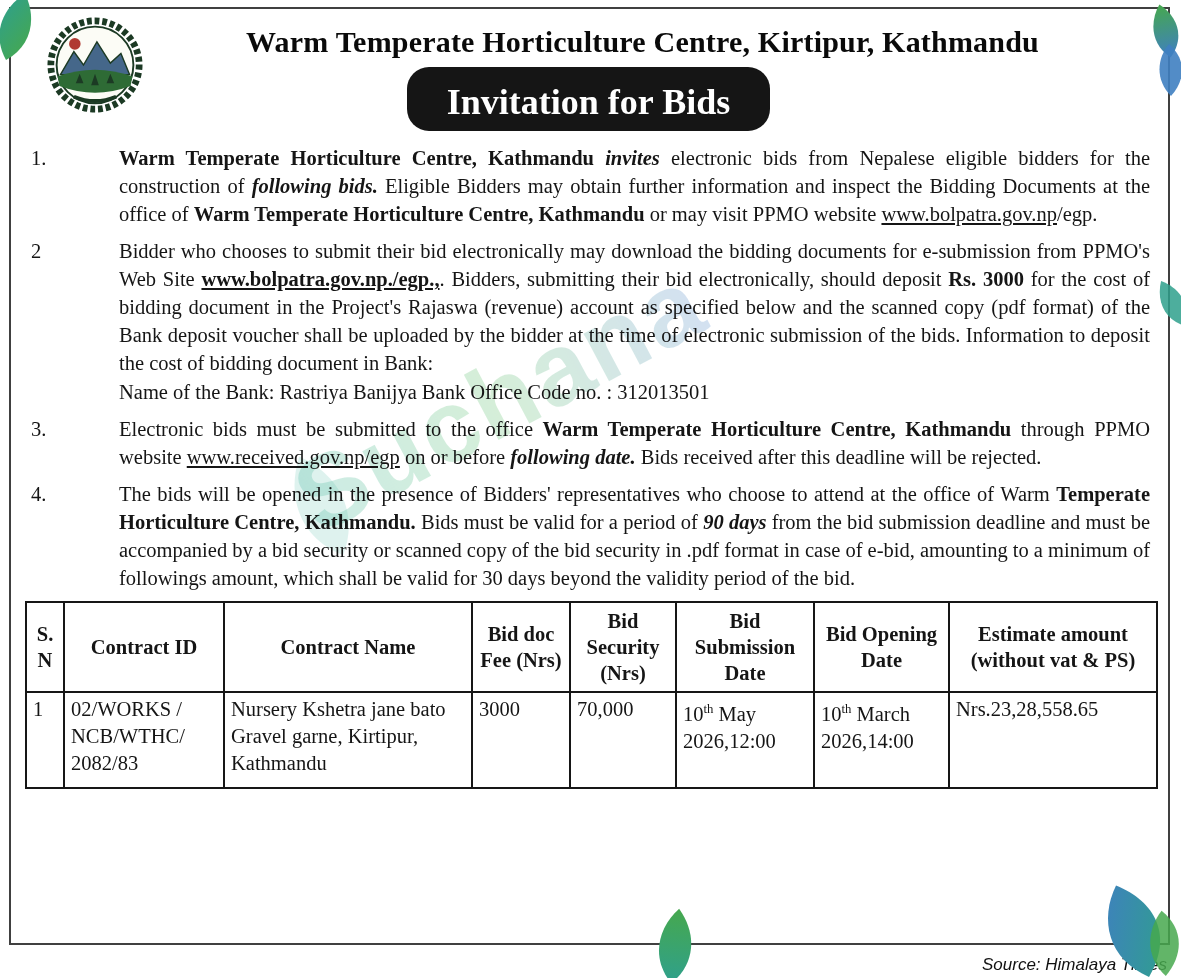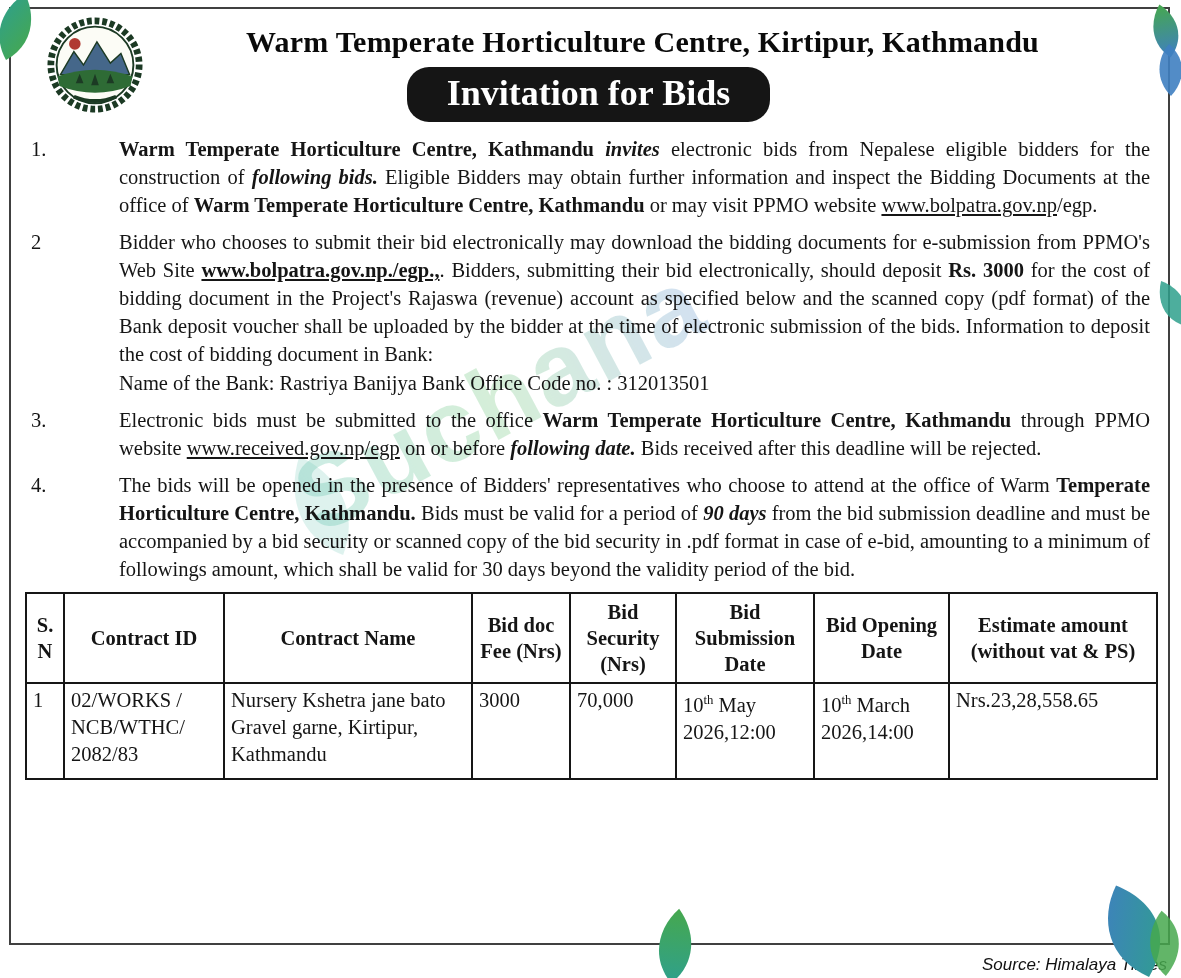--- a/index.html
+++ b/index.html
@@ -31,21 +31,21 @@
   .content{position:relative;padding:8px 14px 0 12px;}
 
   .logo{position:absolute;left:36px;top:6px;width:96px;height:100px;}
   .org-title{
     margin:8px 10px 0 118px;text-align:center;
     font-size:30px;font-weight:bold;letter-spacing:0.2px;color:#0a0a0a;
   }
   .banner-wrap{text-align:center;margin-top:8px;}
   .banner{
     display:inline-block;background:#151515;color:#ffffff;font-weight:bold;
-    font-size:36px;line-height:1.2;padding:5px 40px 7px;border-radius:22px;
+    font-size:36px;line-height:1.2;padding:14px 40px 7px;border-radius:22px;
   }
   .pubdate{text-align:center;font-size:21px;margin-top:8px;}
 
   .clauses{margin:13px 4px 0 8px;}
   .clause{display:flex;margin-bottom:9px;font-size:20.5px;line-height:28px;}
   .cnum{flex:0 0 40px;}
   .cwrap{flex:1;min-width:0;margin-left:48px;}
   .cbody{text-align:justify;}
   .bank-line{margin-top:1px;}
 

